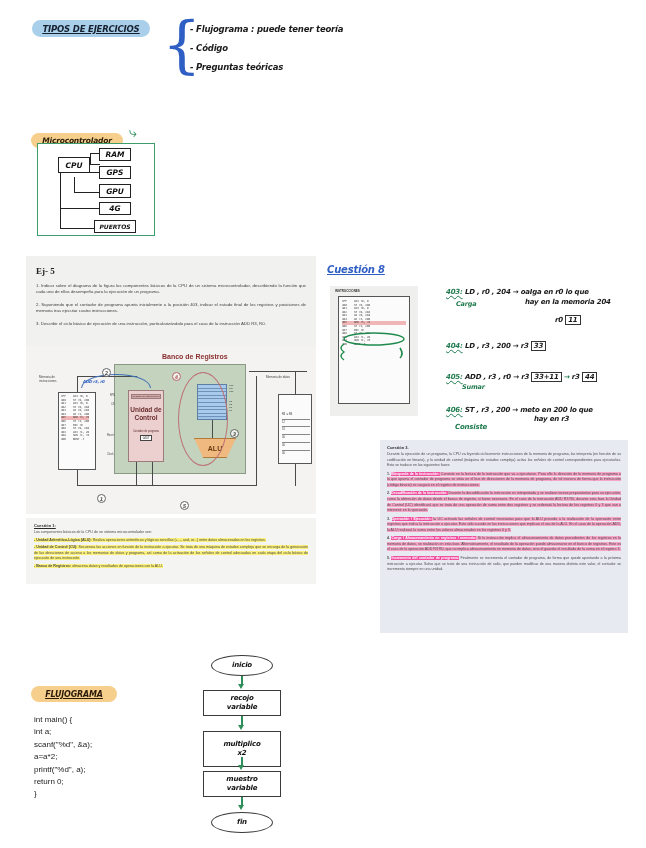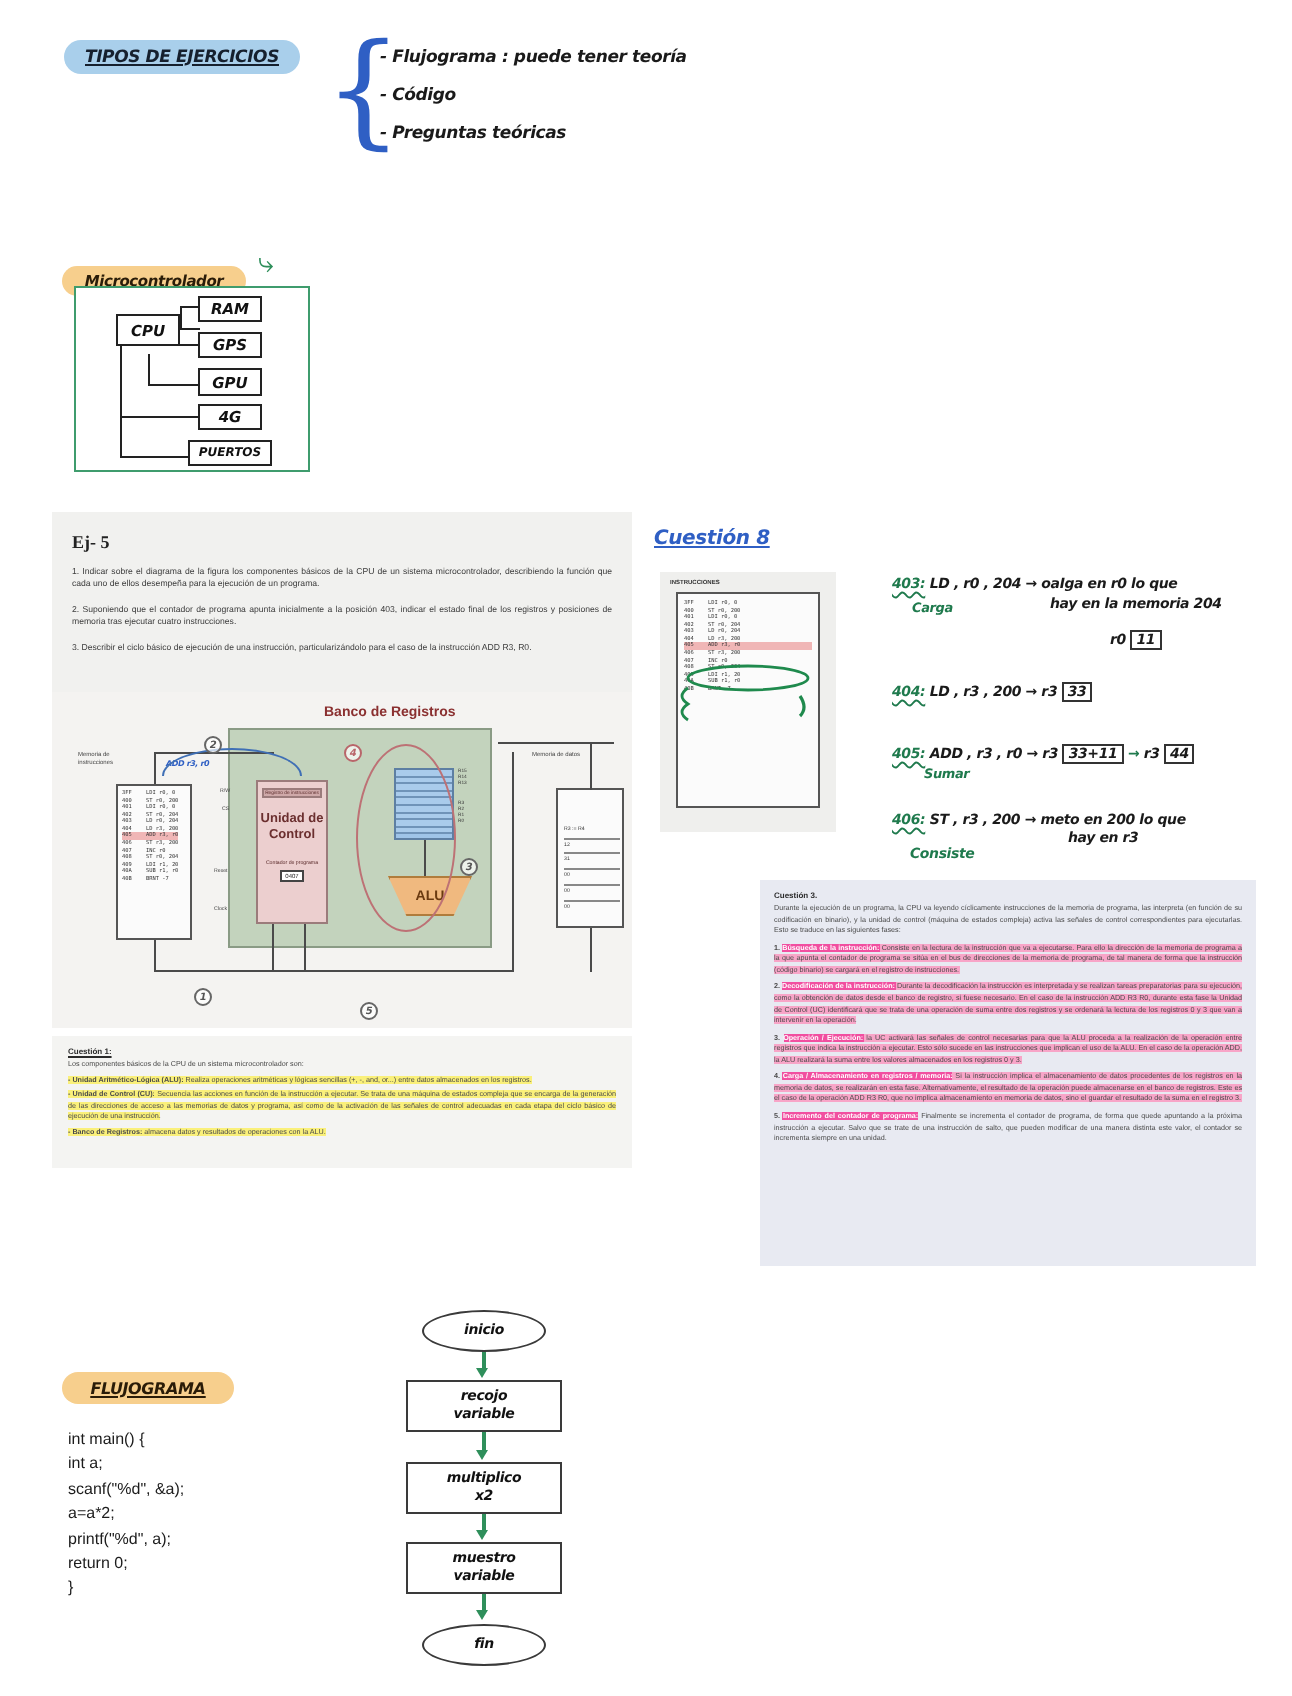--- a/index.html
+++ b/index.html
@@ -466,21 +466,21 @@
   <div class="fc-stem" style="left:241px; top:676px; height:9px;"></div>
   <div class="fc-arrow" style="left:238px; top:684px;"></div>
 
   <div class="fc-node hw" style="left:203px; top:690px; width:78px; height:26px; white-space:pre-line;">
     <span style="white-space:pre-line;">recojo
 variable</span>
   </div>
   <div class="fc-stem" style="left:241px; top:716px; height:10px;"></div>
   <div class="fc-arrow" style="left:238px; top:725px;"></div>
 
-  <div class="fc-node hw" style="left:203px; top:731px; width:78px; height:26px; white-space:pre-line;">
+  <div class="fc-node hw" style="left:203px; top:731px; width:78px; height:36px; white-space:pre-line;">
     <span style="white-space:pre-line;">multiplico
 x2</span>
   </div>
   <div class="fc-stem" style="left:241px; top:757px; height:9px;"></div>
   <div class="fc-arrow" style="left:238px; top:765px;"></div>
 
   <div class="fc-node hw" style="left:203px; top:771px; width:78px; height:26px; white-space:pre-line;">
     <span style="white-space:pre-line;">muestro
 variable</span>
   </div>

